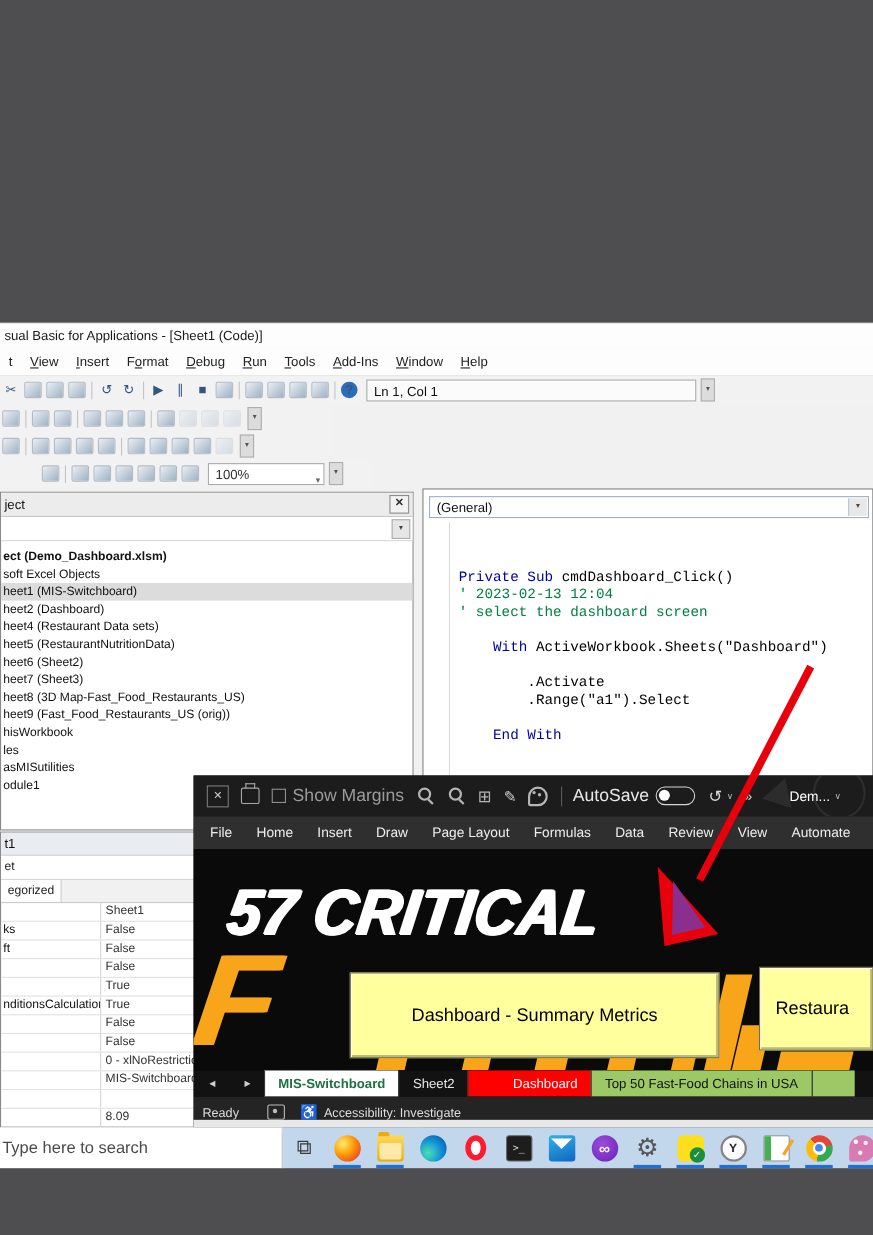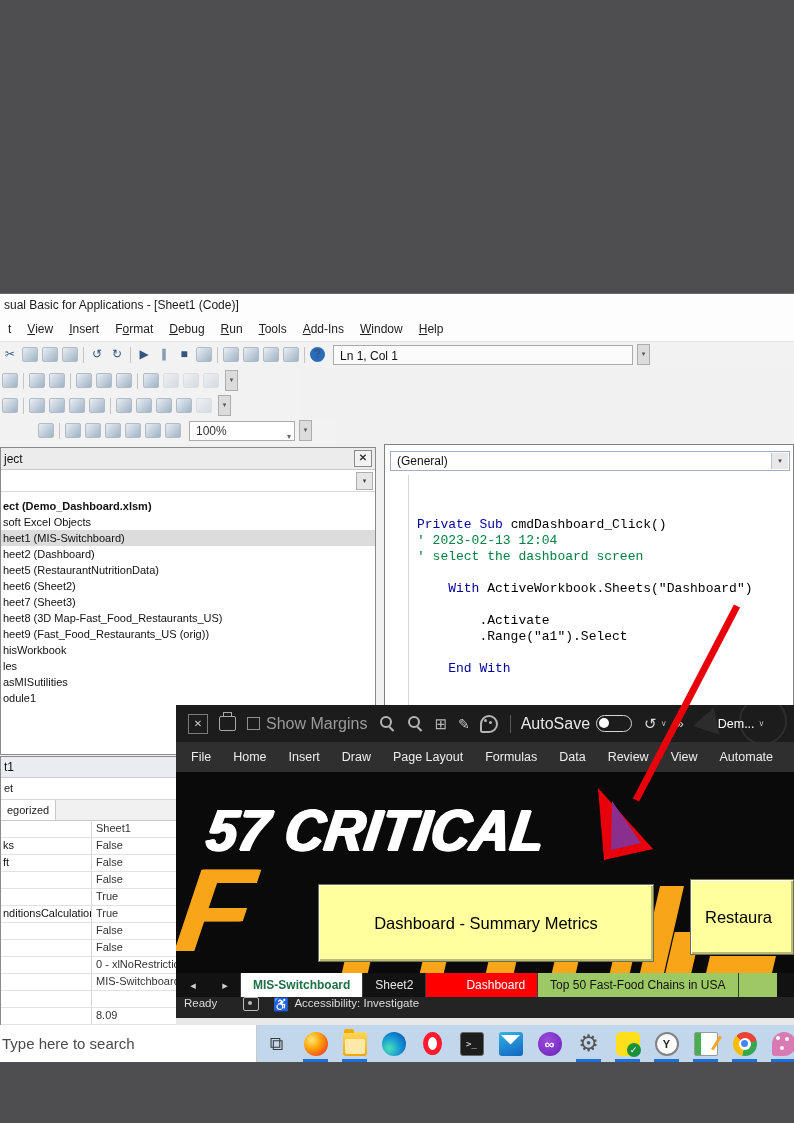--- a/index.html
+++ b/index.html
@@ -106,21 +106,21 @@
     color:#000;font-size:16.5px;display:flex;align-items:center;}
   .ybtn.c{justify-content:center;}
   .xl-tabs{position:absolute;left:0;top:268px;width:618px;height:24px;background:#121212;display:flex;align-items:stretch;overflow:hidden;}
   .navarr{color:#cfcfcf;font-size:11px;line-height:24px;width:34px;text-align:center;flex:0 0 auto;}
   .stab{font-size:12px;line-height:24px;padding:0 12px;white-space:nowrap;border-left:1px solid #3a3a3a;flex:0 0 auto;}
   .st-active{background:#FFF;color:#1E7145;font-weight:bold;}
   .st-dark{background:transparent;color:#E8E8E8;}
   .st-red{background:#FF0000;color:#FFF;padding-left:40px;}
   .st-green{background:#9CC965;color:#111;}
   .xl-status{position:absolute;left:0;top:292px;width:618px;height:21px;background:#242424;
-    display:flex;align-items:flex-start;overflow:hidden;}
+    display:flex;align-items:flex-end;overflow:hidden;}
   .xs-txt{color:#DDD;font-size:11.5px;margin-left:8px;white-space:nowrap;}
   .xs-ico{width:14px;height:12px;border:1.5px solid #bbb;border-radius:2px;margin-left:26px;position:relative;flex:0 0 auto;}
   .xs-ico:before{content:"";position:absolute;left:4px;top:3px;width:4px;height:4px;border-radius:50%;background:#bbb;}
   .xs-acc{color:#ddd;font-size:13px;margin-left:14px;flex:0 0 auto;}
   .xl-strip{position:absolute;left:0;top:313px;width:618px;height:7px;background:#E8E8E8;}
 
   
   .taskbar{left:0;top:1025px;width:794px;height:37px;display:flex;z-index:30;}
   .tsearch{width:257px;height:37px;background:#FFF;border-right:1px solid #c9c9c9;box-sizing:border-box;
     font-size:15px;color:#4a4a4a;border-top:none;border-bottom:none;border-left:none;outline:none;
@@ -253,20 +253,21 @@
       <span class="xbtn">✕</span>
     </div>
     <div class="pcombo">
         <span class="dd">▾</span>
       </div>
     <div id="ptree" style="padding-top:6px;">
         <span class="trow bold" style="display: block;">ect (Demo_Dashboard.xlsm)</span>
         <span class="trow" style="display: block;">soft Excel Objects</span>
         <span class="trow sel" style="display: block;">heet1 (MIS-Switchboard)</span>
         <span class="trow" style="display: block;">heet2 (Dashboard)</span>
+        <span class="trow" style="display: block;">heet4 (Restaurant Data sets)</span>
         <span class="trow" style="display: block;">heet5 (RestaurantNutritionData)</span>
         <span class="trow" style="display: block;">heet6 (Sheet2)</span>
         <span class="trow" style="display: block;">heet7 (Sheet3)</span>
         <span class="trow" style="display: block;">heet8 (3D Map-Fast_Food_Restaurants_US)</span>
         <span class="trow" style="display: block;">heet9 (Fast_Food_Restaurants_US (orig))</span>
         <span class="trow" style="display: block;">hisWorkbook</span>
         <span class="trow" style="display: block;">les</span>
         <span class="trow" style="display: block;">asMISutilities</span>
         <span class="trow" style="display: block;">odule1</span>
       </div>

